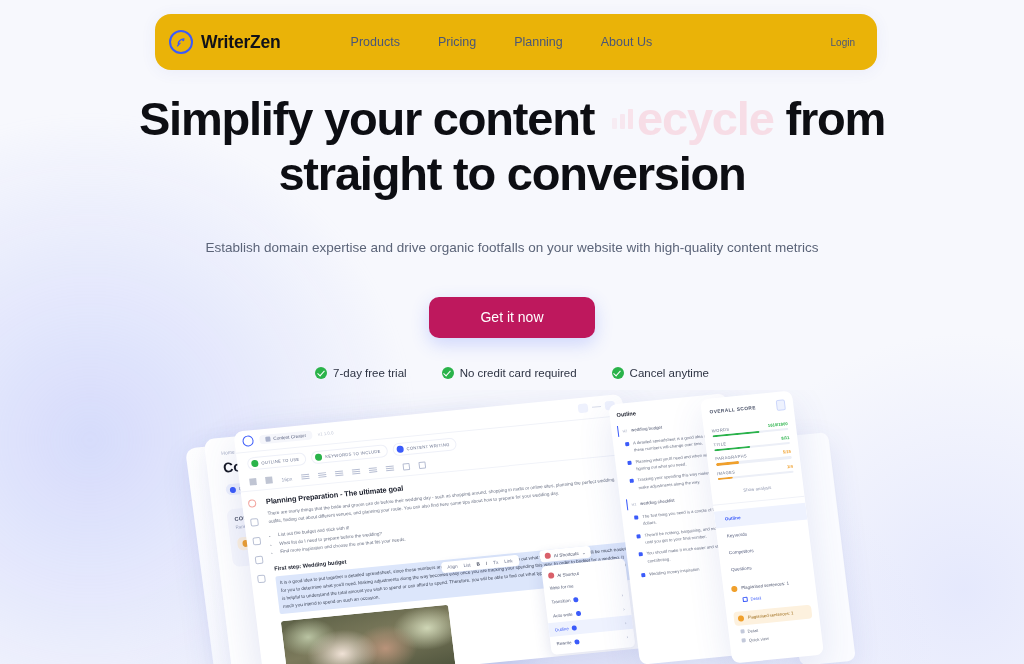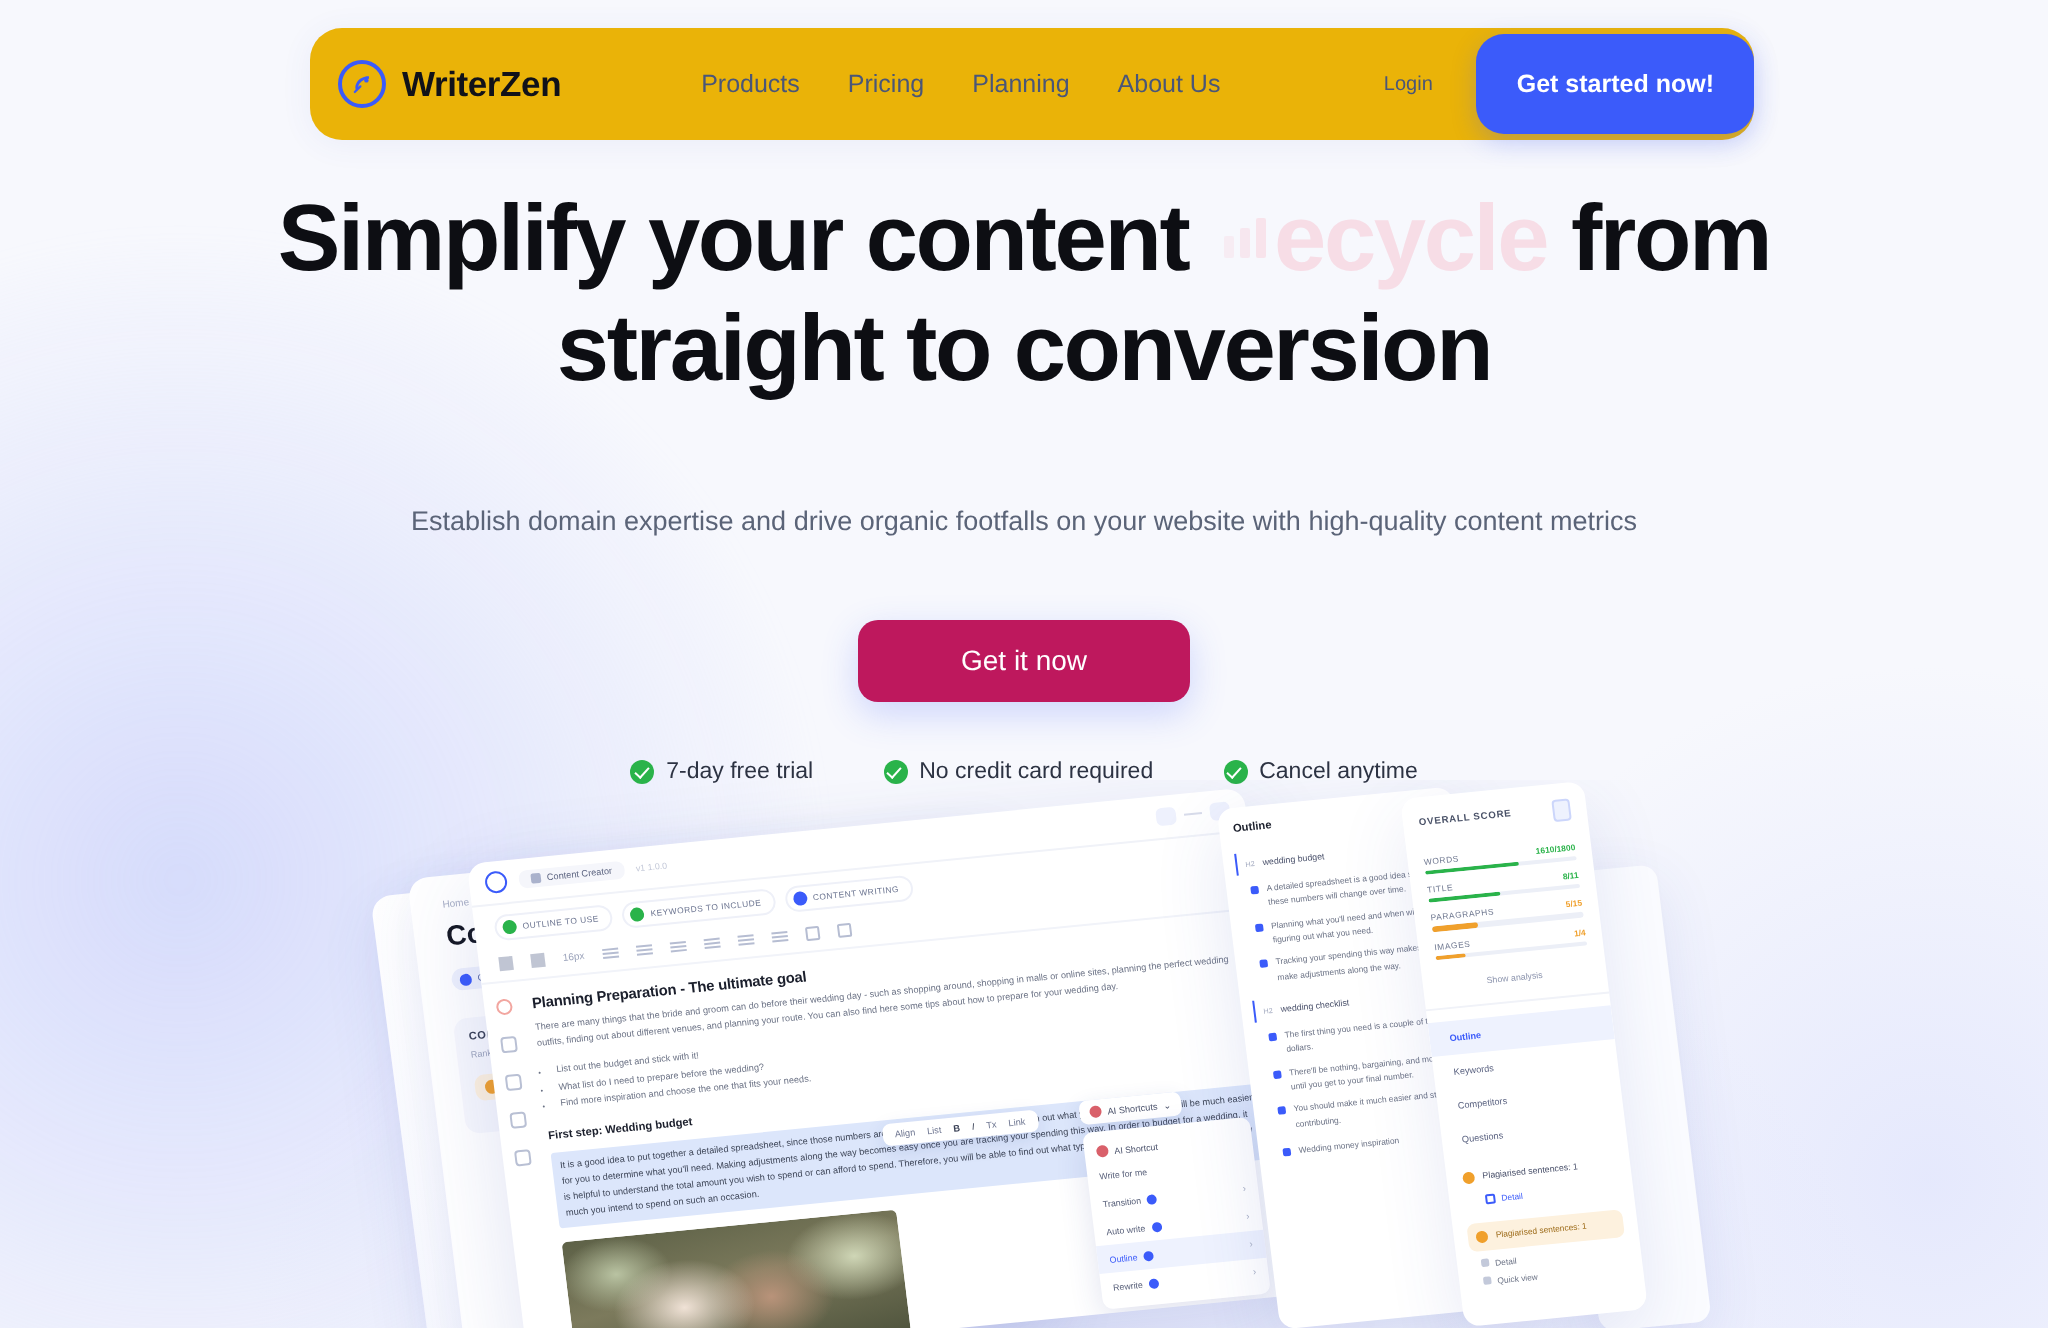--- a/index.html
+++ b/index.html
@@ -45,21 +45,21 @@
     width: 24px; height: 24px; border-radius: 50%;
     border: 2.2px solid #3b5bfa;
     display: flex; align-items: center; justify-content: center;
     position: relative; flex: none;
   }
   .brand-name {
     font-size: 17.5px; font-weight: 700; color: #111219;
     letter-spacing: -.2px;
   }
   .nav-links {
-    display: flex; align-items: flex-start; gap: 24px;
+    display: flex; align-items: flex-start; gap: 38px;
     margin-left: 70px;
   }
   .nav-link {
     font-size: 12.5px; color: #4a5678; cursor: pointer;
     text-decoration: none; white-space: nowrap;
   }
   .nav-right { margin-left: auto; display: flex; align-items: center; gap: 0; }
   .nav-login {
     font-size: 10px; color: #4a5678; cursor: pointer;
     margin-right: 22px; white-space: nowrap;
@@ -88,21 +88,21 @@
   }
   .ghost-trail i {
     display: inline-block; width: 5px; background: #f7dde6;
     margin-right: 3px; border-radius: 1px;
   }
   .ghost-trail i:nth-child(1) { height: 11px; opacity: .45; }
   .ghost-trail i:nth-child(2) { height: 15px; opacity: .62; }
   .ghost-trail i:nth-child(3) { height: 20px; opacity: .8; }
 
   .subhead {
-    margin-top: 49px;
+    margin-top: 36px;
     font-size: 13.5px; color: #5b6478; line-height: 1.62;
   }
 
   .cta-wrap { margin-top: 38px; }
   .cta-main {
     background: #be185d; color: #fff;
     font-size: 14px; font-weight: 500;
     border: none; border-radius: 10px;
     width: 166px; height: 41px; cursor: pointer;
     box-shadow: 0 6px 18px rgba(59,91,250,.22);
@@ -385,21 +385,20 @@
 
   <div class="nav-links">
     <a class="nav-link">Products</a>
     <a class="nav-link">Pricing</a>
     <a class="nav-link">Planning</a>
     <a class="nav-link">About Us</a>
   </div>
 
   <div class="nav-right">
     <a class="nav-login">Login</a>
-    <button class="nav-cta">Get started now!</button>
   </div>
 </nav>
 
 <section class="hero">
   <h1 class="headline">
     <span>Simplify your content</span>
     <span class="ghost-word"><span class="ghost-trail"><i></i><i></i><i></i></span><span>ecycle</span></span>
     <span>from</span>
     <br>
     <span>straight to conversion</span>

